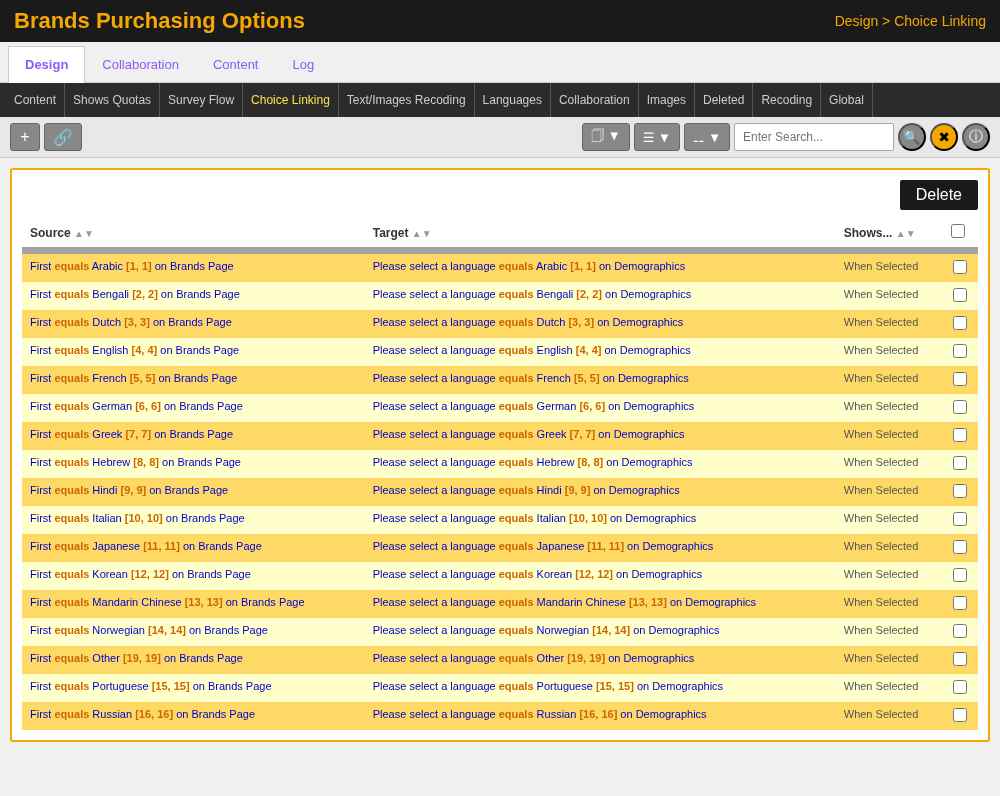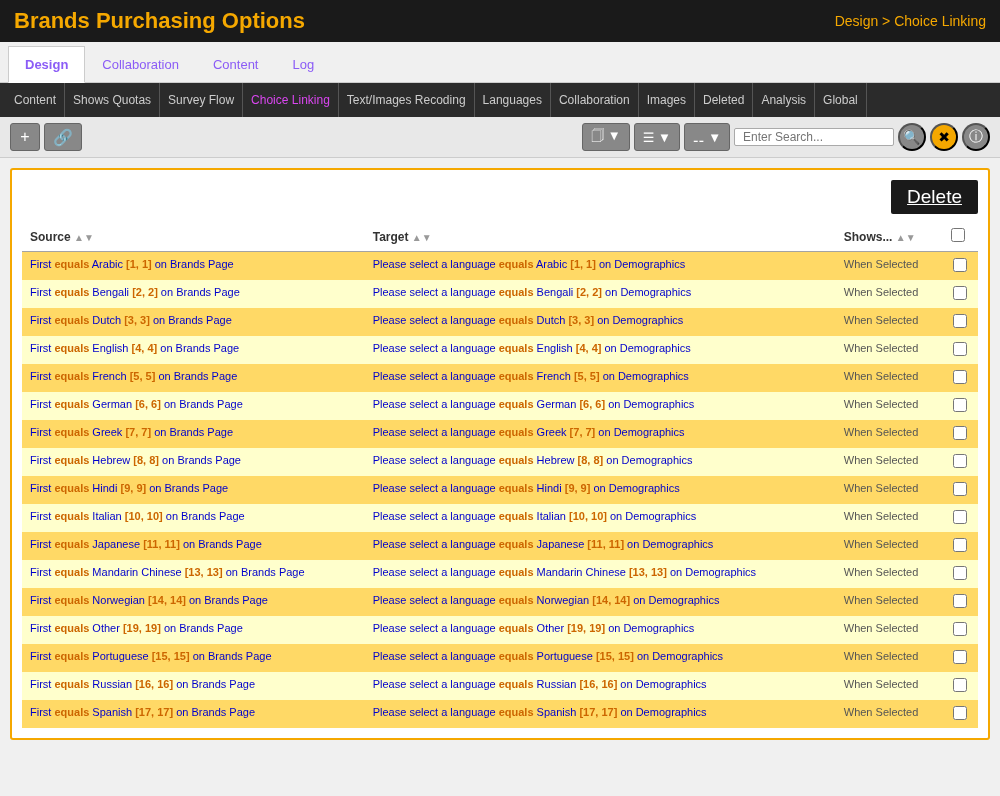--- a/index.html
+++ b/index.html
@@ -59,21 +59,21 @@
       color: #ccc;
       padding: 10px 8px;
       font-size: 12px;
       cursor: pointer;
       border-right: 1px solid #555;
     }
     .nav-bar .nav-item:first-child {
       border-left: none;
     }
     .nav-bar .nav-item.active {
-      color: #d946ef;
+      color: #fde047;
     }
 
     
     .toolbar {
       background: #e8e8e8;
       display: flex;
       align-items: center;
       padding: 6px 10px;
       border-bottom: 1px solid #ccc;
       gap: 4px;
@@ -109,21 +109,21 @@
       display: flex;
       align-items: center;
       justify-content: center;
       height: 28px;
       gap: 2px;
     }
     .search-input {
       border: 1px solid #aaa;
       border-radius: 2px;
       padding: 4px 8px;
-      height: 18px;
+      height: 28px;
       width: 160px;
       font-size: 12px;
       color: #999;
     }
     .toolbar-icon-round {
       background: #888;
       border-radius: 50%;
       color: white;
       width: 28px;
       height: 28px;
@@ -146,40 +146,39 @@
       display: flex;
       justify-content: flex-end;
       margin-bottom: 8px;
     }
     .delete-btn {
       background: #1a1a1a;
       color: white;
       border: none;
       padding: 6px 16px;
       cursor: pointer;
-      font-size: 19px;
+      font-size: 16px;
       border-radius: 2px;
-      text-decoration: underline;
     }
 
     
     .data-table {
       width: 100%;
       border-collapse: collapse;
     }
     .data-table thead tr {
       background: white;
     }
     .data-table thead th {
       text-align: left;
       padding: 6px 8px;
       font-size: 12px;
       font-weight: bold;
       color: #333;
-      border-bottom: 1px solid #a3a3a3;
+      border-bottom: 7px solid #a3a3a3;
       margin-left: 25px;
     }
     .data-table thead th.sort-col {
       cursor: pointer;
     }
     .data-table thead th .sort-icons { color: #999; font-size: 10px; }
     .data-table tbody tr:nth-child(even) { background: #ffc; }
     .data-table tbody tr:nth-child(odd) { background: #ffd966; }
     .data-table tbody td {
       padding: 6px 8px;
@@ -232,21 +231,21 @@
 <div class="nav-bar">
   <div class="nav-item">Content</div>
   <div class="nav-item">Shows Quotas</div>
   <div class="nav-item">Survey Flow</div>
   <div class="nav-item active">Choice Linking</div>
   <div class="nav-item">Text/Images Recoding</div>
   <div class="nav-item">Languages</div>
   <div class="nav-item">Collaboration</div>
   <div class="nav-item">Images</div>
   <div class="nav-item">Deleted</div>
-  <div class="nav-item">Analysis</div>
+  <div class="nav-item">Recoding</div>
   <div class="nav-item">Global</div>
 </div>
 
 <div class="toolbar">
   <button class="toolbar-btn" title="Add">+</button>
   <button class="toolbar-btn" title="Link">🔗</button>
   <div class="toolbar-spacer"></div>
   <div class="toolbar-right">
     <button class="toolbar-icon-btn">🗍 ▼</button>
     <button class="toolbar-icon-btn">☰ ▼</button>
@@ -333,20 +332,26 @@
           <td class="shows-col">When Selected</td>
           <td class="check-col"><input type="checkbox" class="row-checkbox" style=""></td>
         </tr>
         <tr>
           <td><a href="#" class="link-text">First <span class="highlighted">equals</span> Japanese <span class="highlighted">[11, 11]</span> on Brands Page</a></td>
           <td><a href="#" class="link-text">Please select a language <span class="highlighted">equals</span> Japanese <span class="highlighted">[11, 11]</span> on Demographics</a></td>
           <td class="shows-col">When Selected</td>
           <td class="check-col"><input type="checkbox" class="row-checkbox" style=""></td>
         </tr>
         <tr>
+          <td><a href="#" class="link-text">First <span class="highlighted">equals</span> Korean <span class="highlighted">[12, 12]</span> on Brands Page</a></td>
+          <td><a href="#" class="link-text">Please select a language <span class="highlighted">equals</span> Korean <span class="highlighted">[12, 12]</span> on Demographics</a></td>
+          <td class="shows-col">When Selected</td>
+          <td class="check-col"><input type="checkbox" class="row-checkbox" style=""></td>
+        </tr>
+        <tr>
           <td><a href="#" class="link-text">First <span class="highlighted">equals</span> Mandarin Chinese <span class="highlighted">[13, 13]</span> on Brands Page</a></td>
           <td><a href="#" class="link-text">Please select a language <span class="highlighted">equals</span> Mandarin Chinese <span class="highlighted">[13, 13]</span> on Demographics</a></td>
           <td class="shows-col">When Selected</td>
           <td class="check-col"><input type="checkbox" class="row-checkbox" style=""></td>
         </tr>
         <tr>
           <td><a href="#" class="link-text">First <span class="highlighted">equals</span> Norwegian <span class="highlighted">[14, 14]</span> on Brands Page</a></td>
           <td><a href="#" class="link-text">Please select a language <span class="highlighted">equals</span> Norwegian <span class="highlighted">[14, 14]</span> on Demographics</a></td>
           <td class="shows-col">When Selected</td>
           <td class="check-col"><input type="checkbox" class="row-checkbox" style=""></td>
@@ -362,21 +367,15 @@
           <td><a href="#" class="link-text">Please select a language <span class="highlighted">equals</span> Portuguese <span class="highlighted">[15, 15]</span> on Demographics</a></td>
           <td class="shows-col">When Selected</td>
           <td class="check-col"><input type="checkbox" class="row-checkbox" style=""></td>
         </tr>
         <tr>
           <td><a href="#" class="link-text">First <span class="highlighted">equals</span> Russian <span class="highlighted">[16, 16]</span> on Brands Page</a></td>
           <td><a href="#" class="link-text">Please select a language <span class="highlighted">equals</span> Russian <span class="highlighted">[16, 16]</span> on Demographics</a></td>
           <td class="shows-col">When Selected</td>
           <td class="check-col"><input type="checkbox" class="row-checkbox" style=""></td>
         </tr>
-        <tr>
-          <td><a href="#" class="link-text">First <span class="highlighted">equals</span> Spanish <span class="highlighted">[17, 17]</span> on Brands Page</a></td>
-          <td><a href="#" class="link-text">Please select a language <span class="highlighted">equals</span> Spanish <span class="highlighted">[17, 17]</span> on Demographics</a></td>
-          <td class="shows-col">When Selected</td>
-          <td class="check-col"><input type="checkbox" class="row-checkbox" style=""></td>
-        </tr>
       </tbody>
   </table>
 </div>
 
 </body></html>

